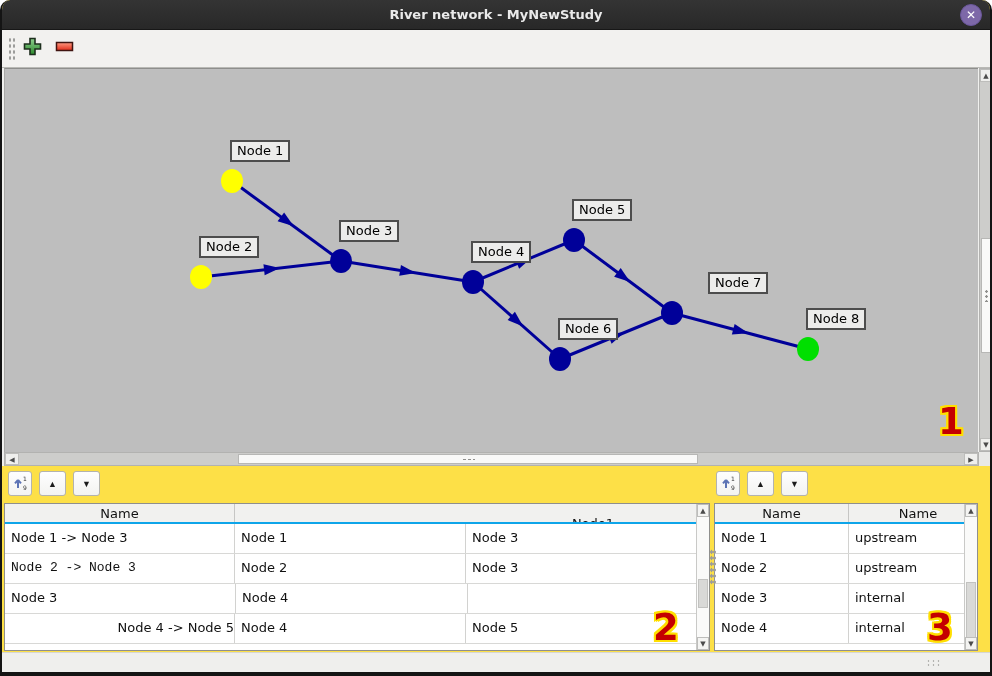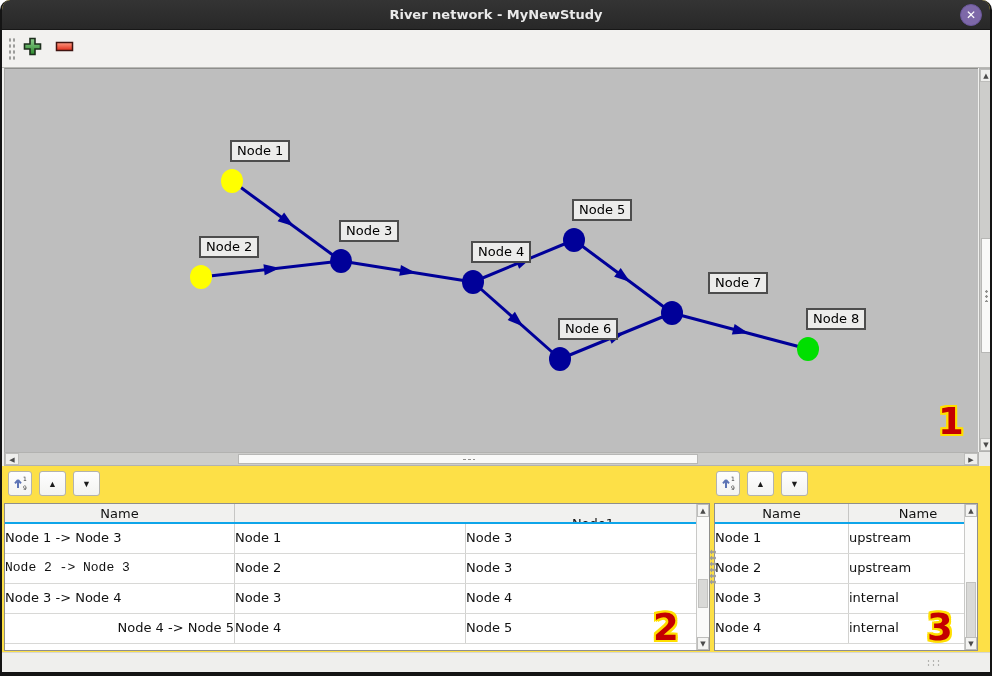--- a/index.html
+++ b/index.html
@@ -64,21 +64,21 @@
     background-image:radial-gradient(#9c9c9a 1px, transparent 1.3px); background-size:3px 6px; }
   
   .dtable { position:absolute; top:503px; height:148px; background:#ffffff;
     border:1px solid #8f8f8d; overflow:hidden; }
   .dtable.left { left:2px; width:706px; }
   .dtable.right { left:712px; width:264px; }
   .thead { display:flex; height:20px; background:#f1f1ef; border-bottom:2px solid #0ea5e9;justify-content:space-between; }
   .th { font-size:13px; color:#111; text-align:center; line-height:19px;
     border-right:1px solid #c6c6c4; overflow:hidden; }
   .tr { display:flex; height:30px; border-bottom:1px solid #d8d8d6; background:#fff; }
-  .td { font-size:13px; color:#111; line-height:28px; 
+  .td { font-size:13px; color:#111; line-height:28px; padding-left:6px;
     border-right:1px solid #d2d2d0; white-space:nowrap; overflow:hidden; }
   
   .tscroll { position:absolute; right:0; top:0; bottom:0; width:13px;
     background:#fafaf9; border-left:1px solid #c9c9c7; }
   .tscroll .sb-btn { left:0; width:12px; height:13px; line-height:13px; background:#f4f4f2; }
   .tscroll .t-thumb { position:absolute; left:1px; width:10px; background:#d9d9d7;
     border:1px solid #c2c2c0; }
   
   .statusbar { position:absolute; left:0; top:652px; width:100%; height:20px;
     background:#efefed; border-top:1px solid #d6d6d3; }
@@ -226,21 +226,20 @@
         <div class="td" style="width: 230px;">Node 1 -&gt; Node 3</div>
         <div class="td" style="width: 231px;">Node 1</div>
         <div class="td" style="width: 232px;">Node 3</div>
       </div>
       <div class="tr">
         <div class="td" style="width: 230px; font-family: Liberation Mono, monospace;">Node 2 -&gt; Node 3</div>
         <div class="td" style="width: 231px;">Node 2</div>
         <div class="td" style="width: 232px;">Node 3</div>
       </div>
       <div class="tr">
-        <div class="td" style="width: 230px;">Node 3 -&gt; Node 4</div>
         <div class="td" style="width: 231px;">Node 3</div>
         <div class="td" style="width: 232px;">Node 4</div>
       </div>
       <div class="tr">
         <div class="td" style="width: 230px; text-align: right;">Node 4 -&gt; Node 5</div>
         <div class="td" style="width: 231px;">Node 4</div>
         <div class="td" style="width: 232px;">Node 5</div>
       </div>
       <div class="tscroll">
       <div class="sb-btn" style="top:0;">▲</div>

